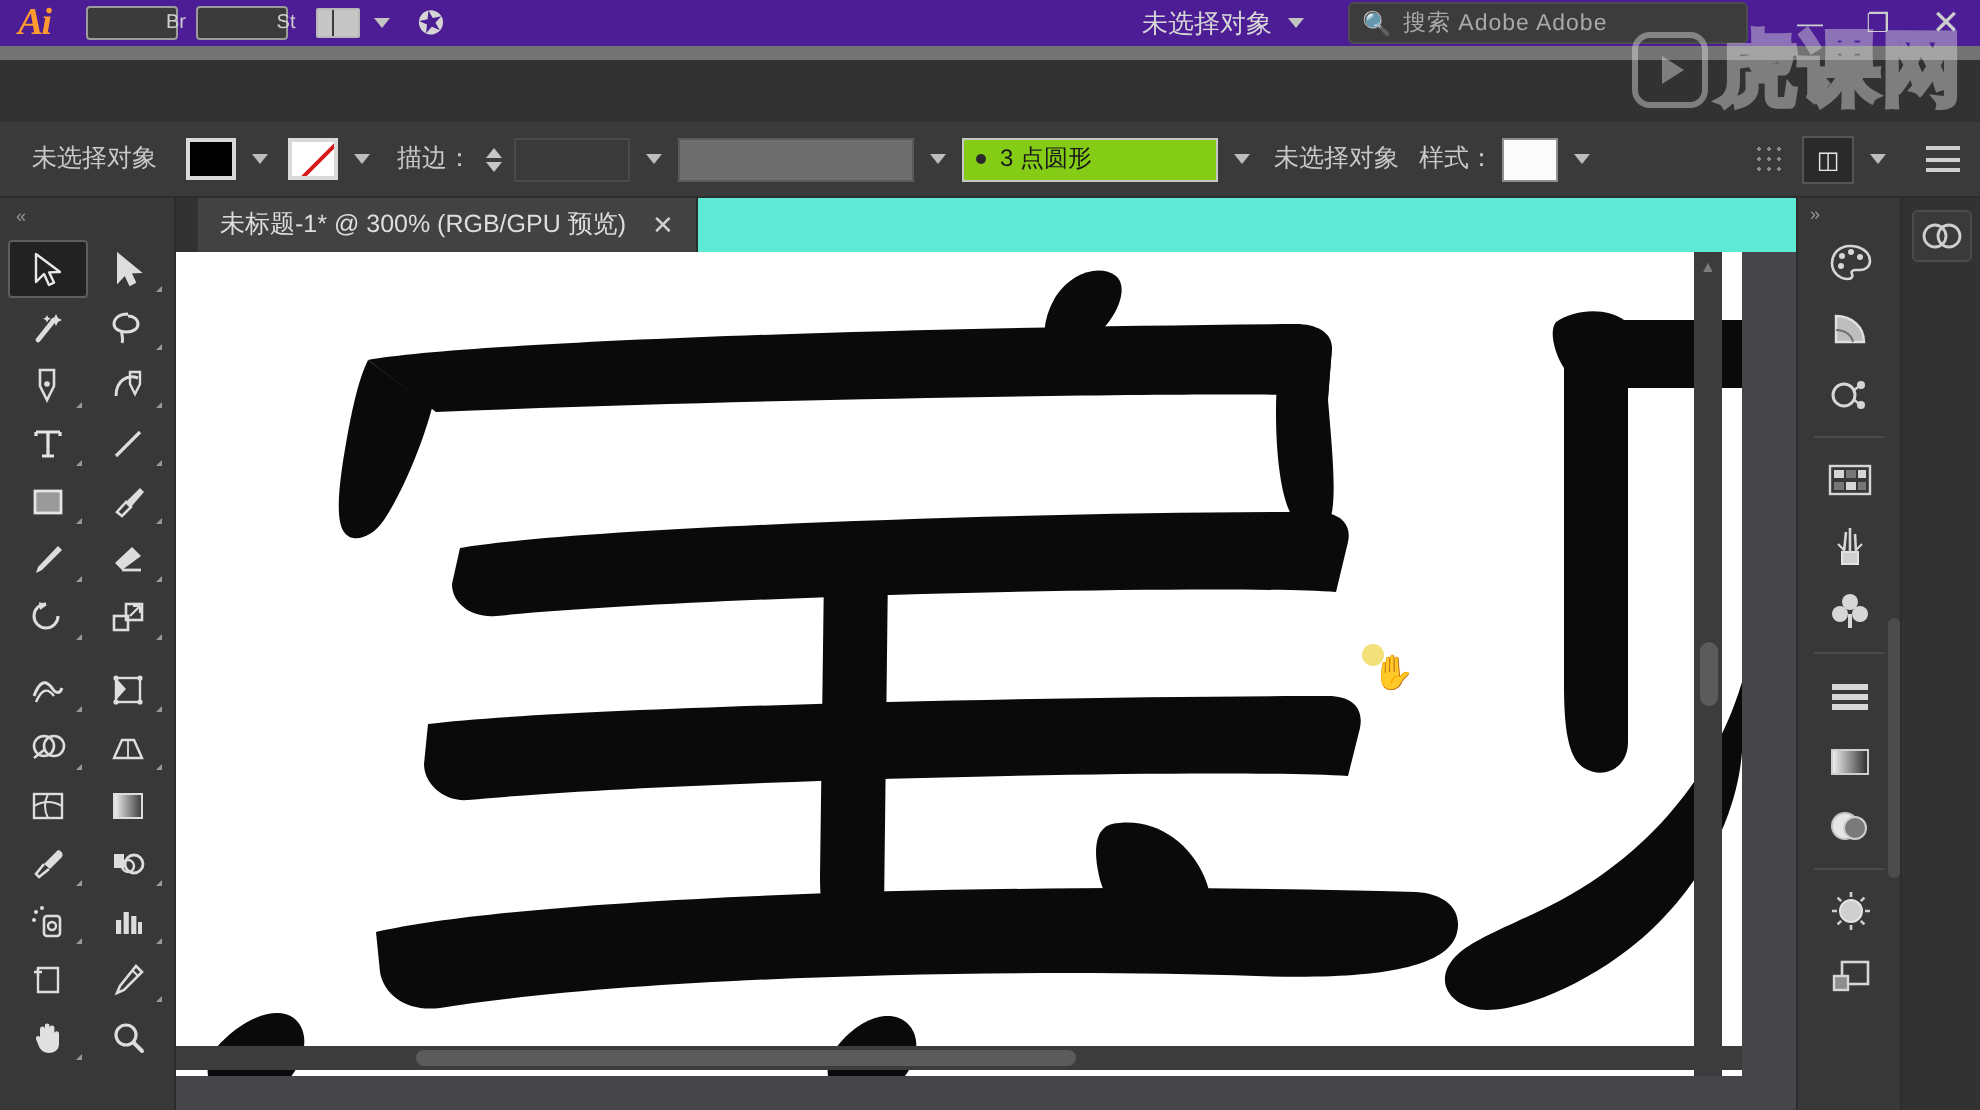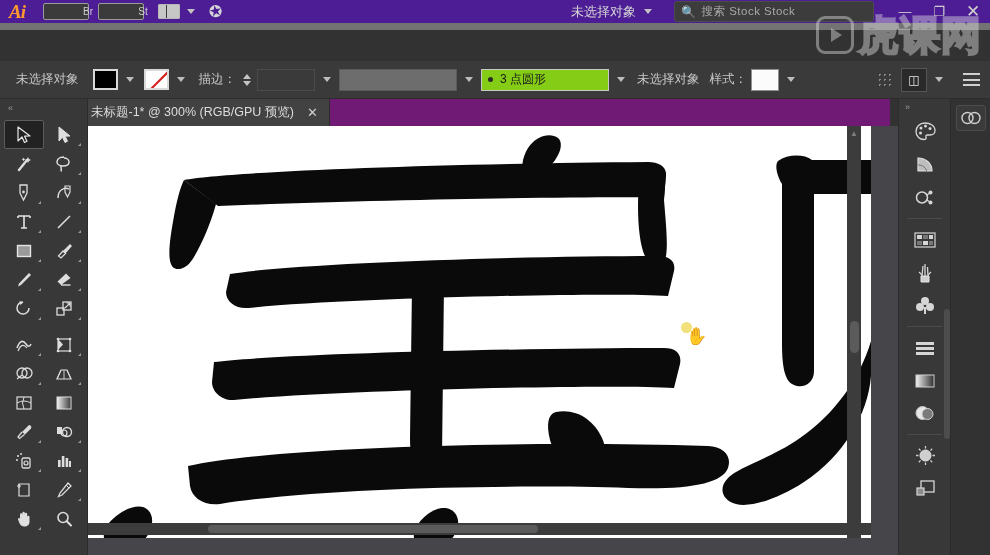--- a/index.html
+++ b/index.html
@@ -107,22 +107,22 @@
     display: flex; align-items: center; justify-content: center; color: #e6e6e6; font-size: 12px;
   }
   .hamb { margin-left: 12px; width: 17px; height: 13px; display:flex; flex-direction:column;
      justify-content: space-between; }
   .hamb i { display:block; height:2px; background:#cfcfcf; }
   .hamb i:nth-child(1){ width:100%; } .hamb i:nth-child(2){ width:100%; }
   .hamb i:nth-child(3){ width:100%; }
 
   
   .tabstrip {
-    position: absolute; left: 80px; top: 99px; width: 810px; height: 27px;
-    background: #701a75; display: flex; align-items: flex-start;
+    position: absolute; left: 99px; top: 99px; width: 810px; height: 27px;
+    background: #5eead4; display: flex; align-items: flex-start;
   }
   .doc-tab {
     height: 27px; background: #424242; display: flex; align-items: center;
     padding: 0 11px; color: #ddd; font-size: 12.5px; border-right: 1px solid #2b2b2b;
   }
   .tab-close { margin-left: 13px; color: #cfcfcf; font-size: 13px; }
 
   
   .toolpanel {
     position: absolute; left: 0; top: 99px; width: 88px; height: 456px;
@@ -223,21 +223,21 @@
         <i class="c2"></i>
     </div>
     <div class="caret"></div>
     <div class="rocket">✪</div>
 
     <div class="ws-label">未选择对象</div>
     <div class="caret ws-caret"></div>
 
     <div class="search-box">
       <span class="mag">🔍</span>
-      <span>搜索 Stock Stock</span>
+      <span>搜索 Adobe Adobe</span>
     </div>
 
     <div class="wctrls">
       <div class="wctrl">—</div>
       <div class="wctrl">❐</div>
       <div class="wctrl close">✕</div>
     </div>
   </div>
 
 

